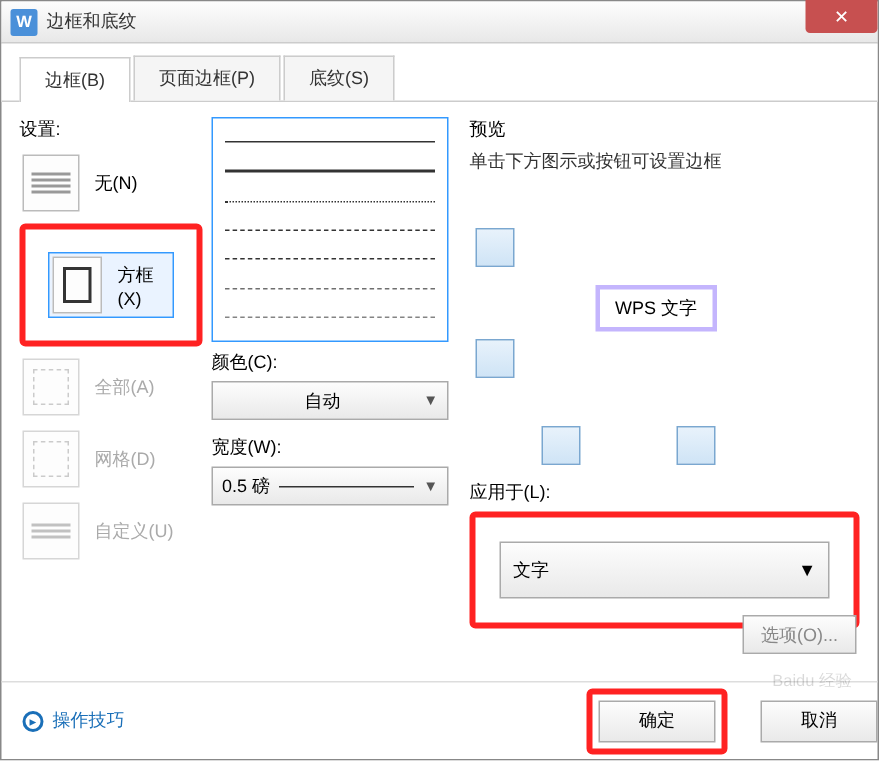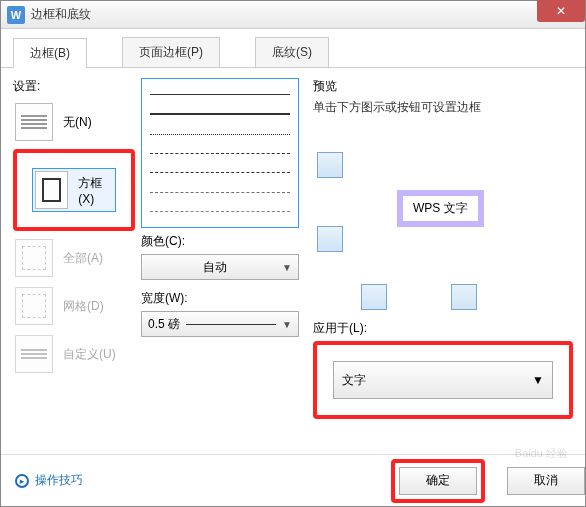--- a/index.html
+++ b/index.html
@@ -4,21 +4,21 @@
 <style>
 * { box-sizing: border-box; margin: 0; padding: 0; font-family: "Microsoft YaHei", SimSun, sans-serif; font-size: 12px; }
 body { background: #f0f0f0; width: 586px; height: 507px; overflow: hidden; }
 
 .window { width: 586px; height: 507px; background: #fff; border: 1px solid #888; display: flex; flex-direction: column; }
 .titlebar { height: 28px; background: linear-gradient(#fdfdfd, #e8e8e8); display: flex; align-items: center; border-bottom: 1px solid #ccc; position: relative; }
 .app-icon { width: 18px; height: 18px; background: #4a90d9; color: #fff; display: flex; align-items: center; justify-content: center; font-size: 11px; font-weight: bold; margin: 0 6px; border-radius: 2px; }
 .title-text { color: #333; }
 .close-btn { position: absolute; right: 0; top: -1px; width: 48px; height: 22px; background: #c75050; color: #fff; display: flex; align-items: center; justify-content: center; font-size: 14px; border-bottom-left-radius: 3px; border-bottom-right-radius: 3px; }
 
-.tabs { display: flex; padding: 8px 0 0 12px; border-bottom: 1px solid #ccc; background: #fff; gap: 33px; }
+.tabs { display: flex; padding: 8px 0 0 12px; border-bottom: 1px solid #ccc; background: #fff; }
 .tab { padding: 6px 16px; border: 1px solid #ccc; border-bottom: none; margin-right: 2px; background: #f5f5f5; color: #333; cursor: pointer; position: relative; }
 .tab.active { background: #fff; top: 1px; }
 
 .body { flex: 1; display: flex; padding: 10px 12px 0 12px; position: relative; }
 
 .col-settings { width: 140px; }
 .col-settings .label { margin-bottom: 6px; }
 .setting-item { display: flex; align-items: center; margin-bottom: 6px; padding: 2px; }
 .setting-icon { width: 38px; height: 38px; border: 1px solid #bbb; background: #fdfdfd; margin-right: 10px; display: flex; align-items: center; justify-content: center; flex-direction: column; gap: 2px; }
 .setting-icon .ln { width: 26px; height: 2px; background: #999; }
@@ -35,21 +35,21 @@
 .linetype-box { width: 158px; height: 150px; border: 1px solid #3399ff; background: #fff; padding: 6px 8px; display: flex; flex-direction: column; justify-content: space-around; }
 .linetype-box .lt { height: 0; border-top-width: 1px; border-top-color: #333; }
 .combo { width: 158px; height: 24px; border: 1px solid #aaa; background: linear-gradient(#fdfdfd,#e9e9e9); display: flex; align-items: center; justify-content: space-between; padding: 12px 6px; margin-bottom: 10px; }
 .combo .arrow { font-size: 10px; color: #555; }
 
 .col-preview { flex: 1; margin-left: 14px; position: relative; }
 .col-preview .label { margin-bottom: 4px; }
 .hint { color: #333; margin-bottom: 18px; }
 .pv-area { position: relative; height: 180px; }
 .pv-btn { width: 26px; height: 26px; border: 1px solid #7aa7d0; background: linear-gradient(#e8f2fb,#cfe4f6); position: absolute; }
-.pv-text { position: absolute; border: 6px solid #c4b5fd; padding: 4px 10px; background: #fff; }
+.pv-text { position: absolute; border: 3px solid #c4b5fd; padding: 4px 10px; background: #fff; }
 .apply-row { margin-top: 6px; }
 .apply-combo { width: 220px; height: 38px; border: 1px solid #aaa; background: linear-gradient(#fdfdfd,#e9e9e9); display: flex; align-items: center; justify-content: space-between; padding: 0 8px; }
 .options-btn { position: absolute; right: 2px; top: 332px; width: 76px; height: 26px; border: 1px solid #aaa; background: linear-gradient(#fdfdfd,#e9e9e9); display: flex; align-items: center; justify-content: center; color: #888; }
 
 .footer { height: 52px; border-top: 1px solid #ddd; display: flex; align-items: center; padding: 0 14px; position: relative; }
 .tips { color: #1a6fb8; display: flex; align-items: center; gap: 6px; }
 .tips-ic { width: 14px; height: 14px; border: 2px solid #1a6fb8; border-radius: 50%; display: flex; align-items: center; justify-content: center; font-size: 9px; color: #1a6fb8; }
 .btn { width: 78px; height: 28px; border: 1px solid #aaa; background: linear-gradient(#fdfdfd,#e9e9e9); display: flex; align-items: center; justify-content: center; cursor: pointer; }
 .footer .btn.ok { position: absolute; right: 110px; }
 .footer .btn.cancel { position: absolute; right: 0; }
@@ -157,20 +157,23 @@
       <div class="apply-row">
         <div class="field-label">应用于(L):</div>
         <div class="hl-red" style="display:inline-block">
           <div class="apply-combo">
             <span>文字</span>
             <span class="arrow">▼</span>
           </div>
         </div>
       </div>
 
+      <div class="options-btn">
+        <span>选项(O)...</span>
+      </div>
     </div>
 
   </div>
 
   <div class="footer">
     <div class="tips">
       <span class="tips-ic">▸</span>
       <span>操作技巧</span>
     </div>
     <div class="hl-red" style="position:absolute; right:100px; padding:4px">

